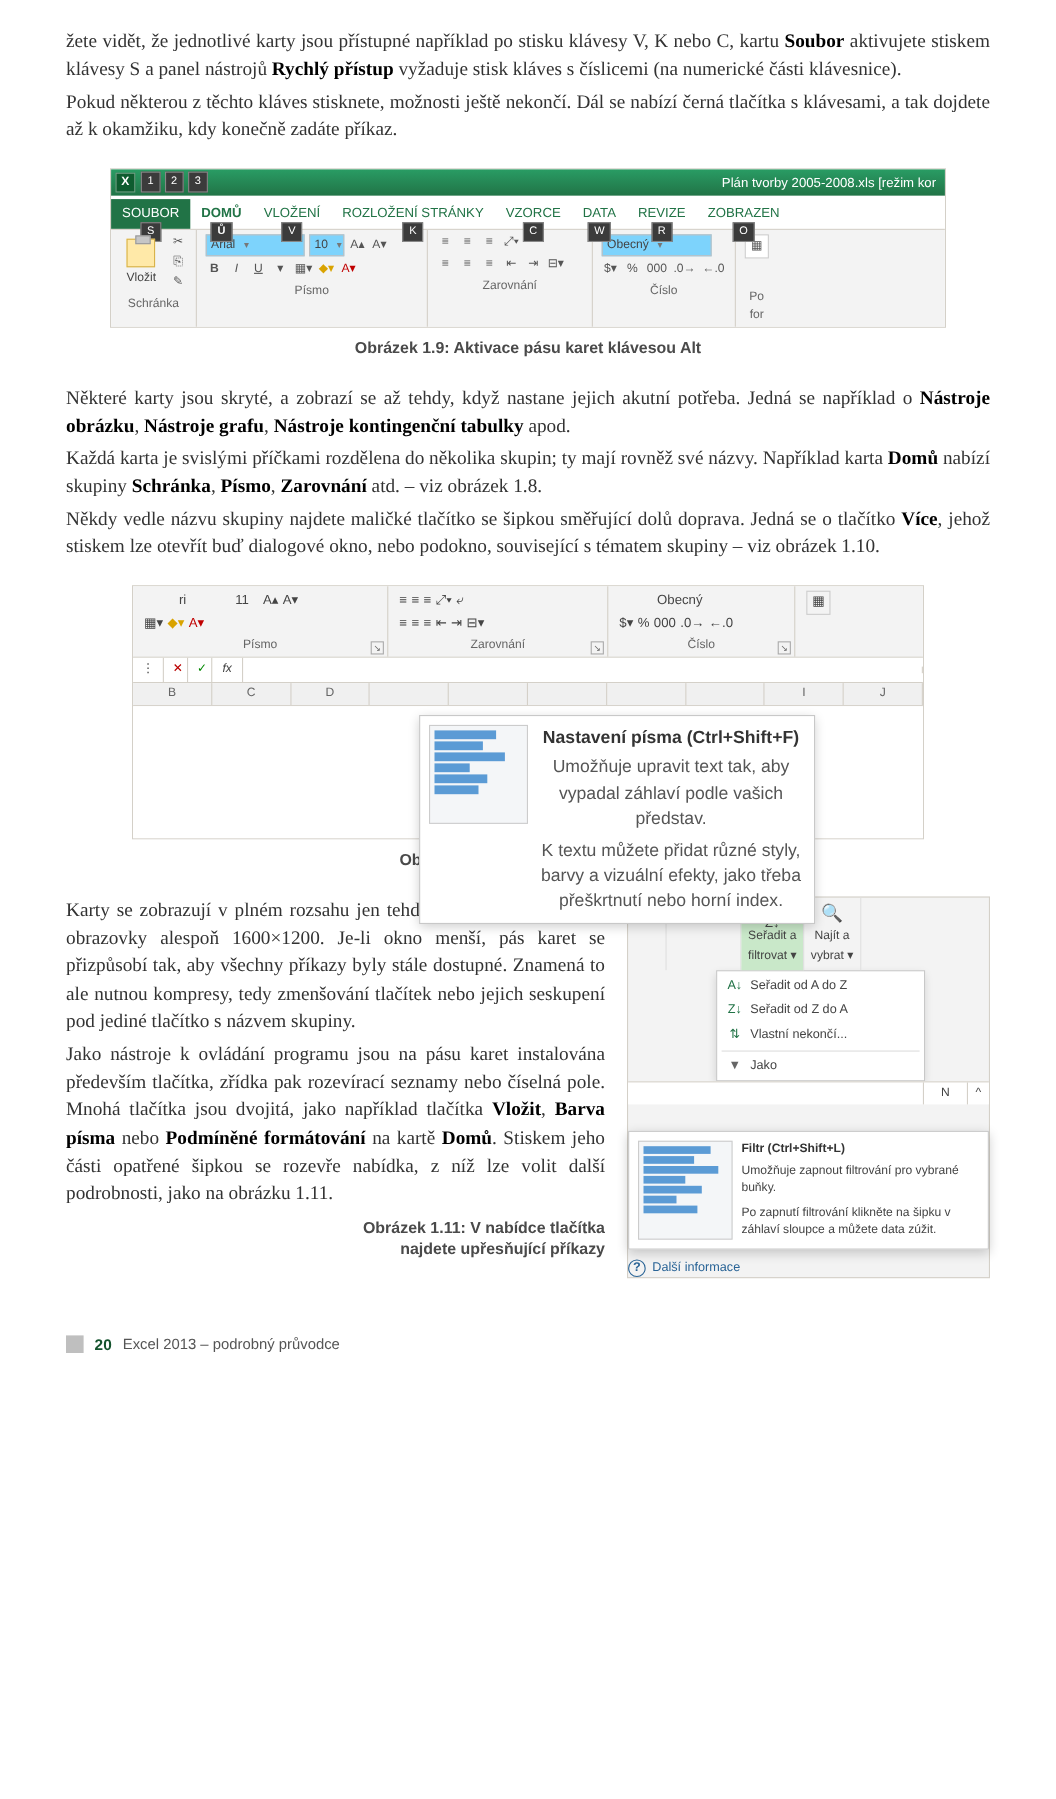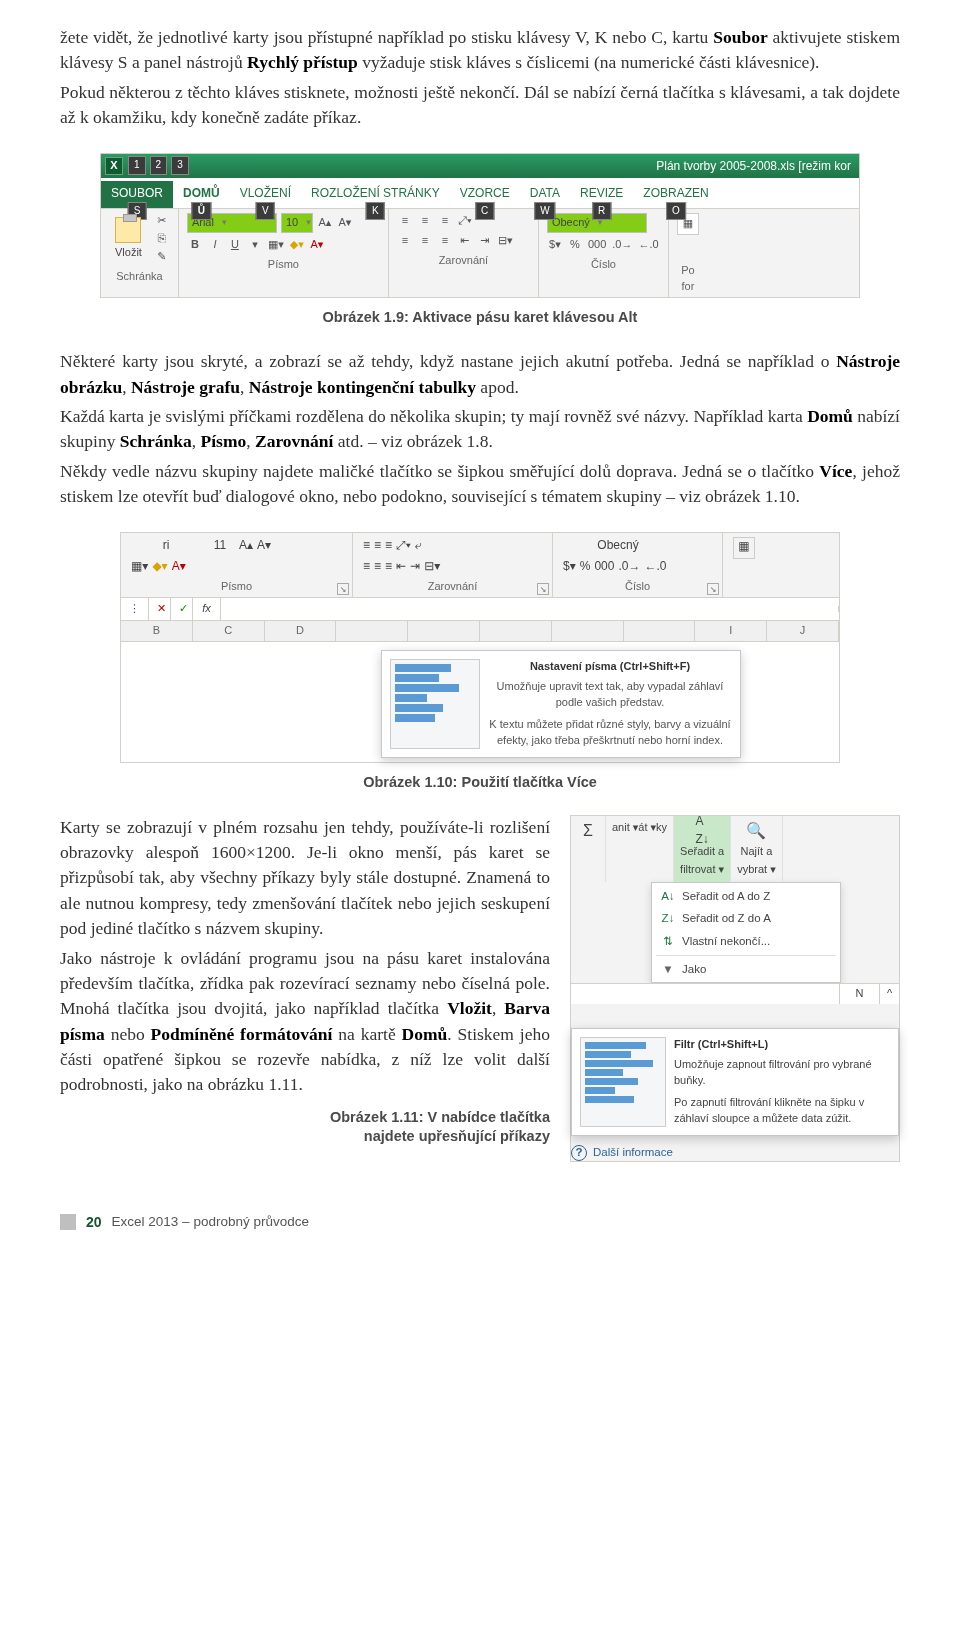--- a/index.html
+++ b/index.html
@@ -79,21 +79,21 @@
   .ribbon19 .toolrow {
     display:flex; background:#f3f3f3;
   }
   .ribbon19 .group {
     border-right:1px solid #d4d0c8; padding:4px 8px 2px 8px;
     text-align:center;
   }
   .ribbon19 .group .controls { display:flex; gap:4px; align-items:center; margin-bottom:4px; flex-wrap:wrap; min-height:46px;}
   .ribbon19 .group .controls2 { display:flex; gap:4px; align-items:center; margin-bottom:4px;}
   .ribbon19 .combo {
-    border:1px solid #c0c0c0; background:#84cc16; padding:1px 4px; font-size:11px;
+    border:1px solid #c0c0c0; background:#7dd3fc; padding:1px 4px; font-size:11px;
     display:inline-flex; align-items:center; gap:4px;
   }
   .ribbon19 .combo::after { content:'▾'; font-size:9px; color:#777; margin-left:4px;}
   .ribbon19 .btn {
     min-width:16px; height:16px; border:1px solid transparent;
     display:inline-flex;align-items:center;justify-content:center;
     font-size:11px;color:#555;
   }
   .ribbon19 .grpname { font-size:11px; color:#666; margin-top:2px; }
   .ribbon19 .paste {
@@ -127,21 +127,21 @@
   .rib110 .tooltip{
     position:absolute;top:8px;left:260px;width:360px;
     background:#fff;border:1px solid #c8c8c8;box-shadow:0 3px 10px rgba(0,0,0,.2);
     padding:8px;display:flex;gap:8px;
   }
   .rib110 .tooltip .thumb{
     width:90px;height:90px;border:1px solid #ccc;background:#f4f6f8;
     display:flex;flex-direction:column;gap:2px;padding:4px;
   }
   .rib110 .tooltip .thumb .bar{background:#5b9bd5;height:8px;}
-  .rib110 .tooltip .tt-text{font-size:11px;color:#555;flex:1;}
+  .rib110 .tooltip .tt-text{font-size:16px;color:#555;flex:1;}
   .rib110 .tooltip .tt-title{font-weight:bold;color:#333;margin-bottom:4px;}
   .rib110 .launcher{
     position:absolute;bottom:2px;right:3px;
     width:12px;height:12px;border:1px solid #aaa;
     display:flex;align-items:center;justify-content:center;
     font-size:8px;color:#666;
   }
 
   
   .fig111-wrap{float:right;width:330px;margin:0 0 10px 20px;

